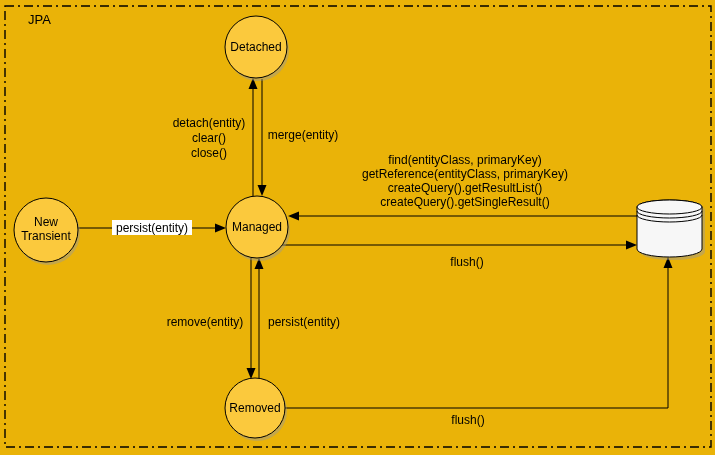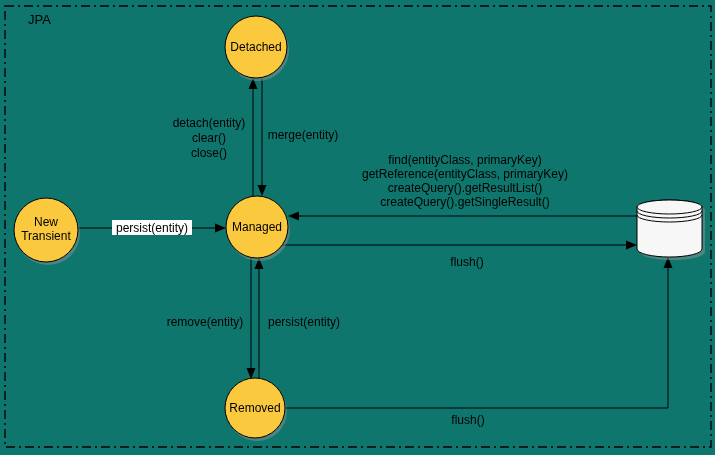--- a/index.html
+++ b/index.html
@@ -1,16 +1,16 @@
 <!DOCTYPE html>
 <html><head>
 <meta charset="utf-8">
 <style>
   html,body{margin:0;padding:0;background:#ffffff;}
-  .canvas{position:relative;width:715px;height:455px;background:#0f766e;overflow:hidden;}
+  .canvas{position:relative;width:715px;height:455px;background:#eab308;overflow:hidden;}
   svg{display:block;font-family:"Liberation Sans",sans-serif;}
   .frame{fill:none;stroke:#000000;stroke-width:1.4;stroke-dasharray:9 4 2 4;}
   .edge{stroke:#000000;stroke-width:1;fill:none;}
   .arrow{fill:#000000;stroke:none;}
   .node{stroke:#000000;stroke-width:1;}
   .shadow{fill:#9a9a9a;opacity:0.45;stroke:none;}
   .db-line{fill:none;stroke:#000000;stroke-width:1;}
   .lbl{font-size:12px;fill:#000000;text-anchor:middle;}
   .node-lbl{font-size:12px;fill:#000000;text-anchor:middle;}
   .title-lbl{font-size:13px;fill:#000000;text-anchor:start;}

